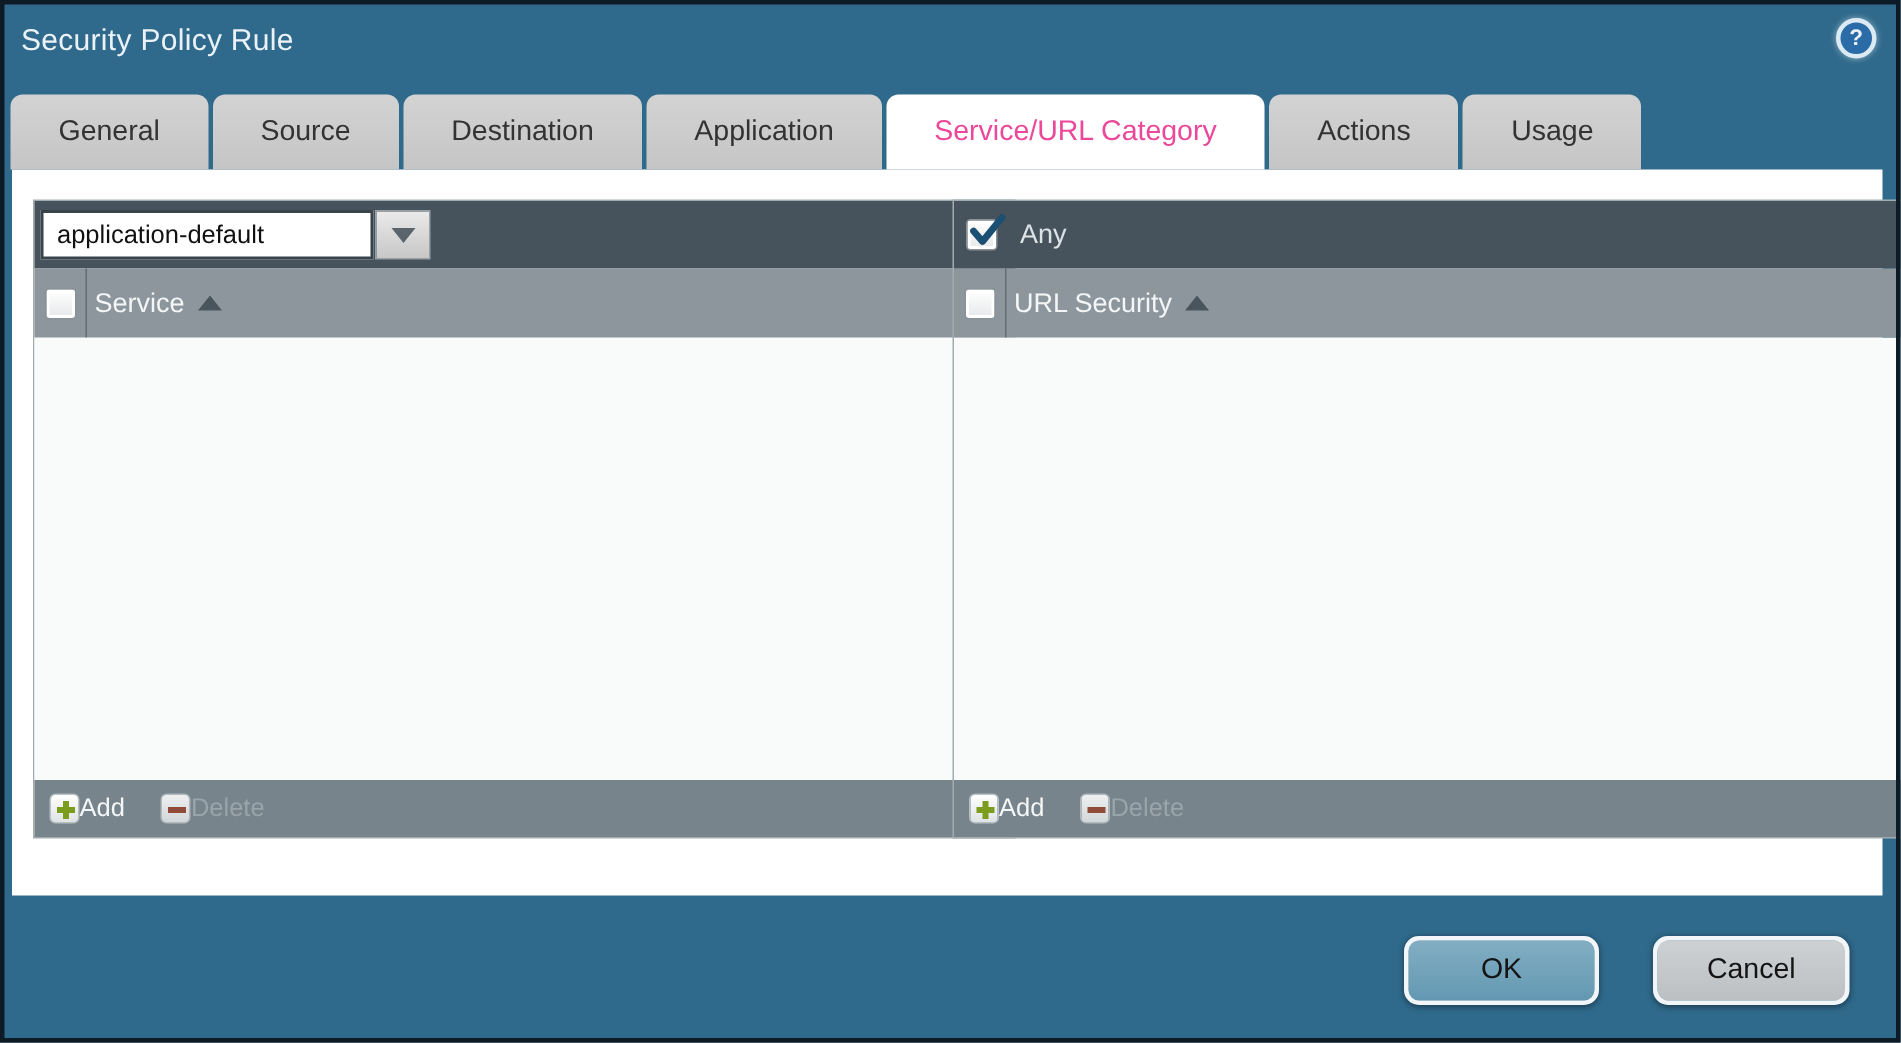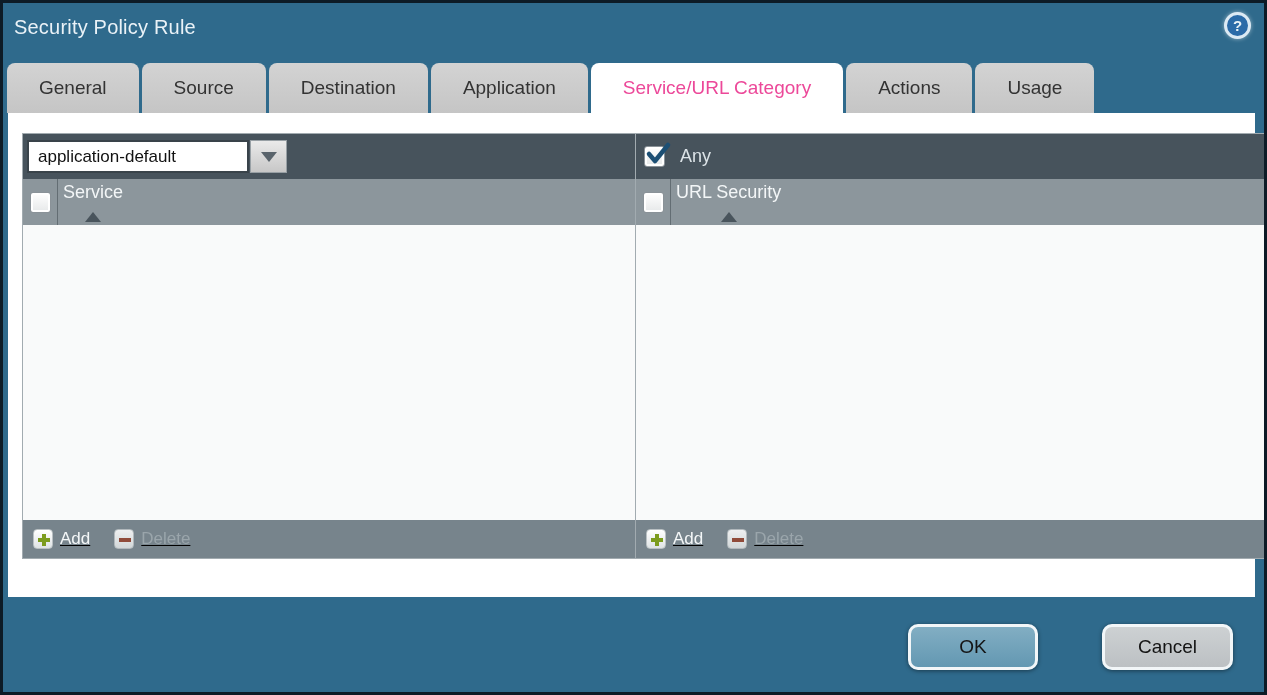--- a/index.html
+++ b/index.html
@@ -42,47 +42,47 @@
               border-top:10px solid #5A646C; }
 
   
   .cb { width:21px; height:21px; border-radius:3px; border:1px solid #8A9298;
         background:linear-gradient(#FFFFFF,#E6E8E9); box-shadow:inset 0 0 0 2px #FFFFFF; position:relative; cursor:pointer; flex:0 0 auto; }
   .cb.checked svg { position:absolute; left:0px; top:-6px; overflow:visible; }
 
   
   .hdr-cb { margin-left:7px; }
   .hdr-sep { position:absolute; left:34px; top:0; width:1px; height:100%; background:rgba(58,68,74,.5); }
-  .hdr-label-wrap { display:flex; align-items:center; gap:9px; margin-left:12px; cursor:pointer;flex-direction:column; }
+  .hdr-label-wrap { display:flex; align-items:center; gap:9px; margin-left:12px; cursor:pointer; }
   .hdr-label { font-size:18px; color:#F3F6F7; }
   .tri-up { width:0; height:0; border-left:8px solid transparent; border-right:8px solid transparent;
             border-bottom:10px solid #49545C; }
 
   
   .any-cb { margin-left:8px; }
   .any-label { margin-left:15px; font-size:18px; color:#DCE3E7; }
 
   
-  .act { display:flex; align-items:flex-start; gap:7px; cursor:pointer;text-decoration:underline; }
+  .act { display:flex; align-items:flex-start; cursor:pointer; }
   .badge { width:20px; height:20px; border-radius:4px; border:1px solid #B9C0C3;
            background:linear-gradient(#FFFFFF,#DFE3E4); position:relative; flex:0 0 auto; }
   .badge .h { position:absolute; left:4px; top:8px; width:12px; height:4px; }
   .badge .v { position:absolute; left:8px; top:4px; width:4px; height:12px; }
   .badge-add .h, .badge-add .v { background:#7C9C1E; }
   .badge-del { opacity:.88; }
   .badge-del .h { background:#94442F; }
   .act-label { font-size:17px; color:#F4F7F8; }
   .act-delete { margin-left:12px;padding-left:12px; }
   .act-delete .act-label { color:#9AA5AB; }
 
   
   .btn { position:absolute; top:624px; width:130px; height:46px; border-radius:10px;
          border:3px solid #F2F6F8; font-size:19px; color:#141414; text-align:center; line-height:40px;
          cursor:pointer; box-shadow:0 1px 4px rgba(0,0,0,.45); font-family:"Liberation Sans", sans-serif; }
-  .btn-ok { left:908px; background:linear-gradient(#82AEC3,#6398B2); }
+  .btn-ok { left:936px; background:linear-gradient(#82AEC3,#6398B2); }
   .btn-cancel { left:1102px; width:131px; background:linear-gradient(#CDD1D3,#BCC0C3); }
 </style>
 </head>
 <body>
 
 <div class="stage">
 
   <div class="title">Security Policy Rule</div>
   <div class="help">?</div>
 

